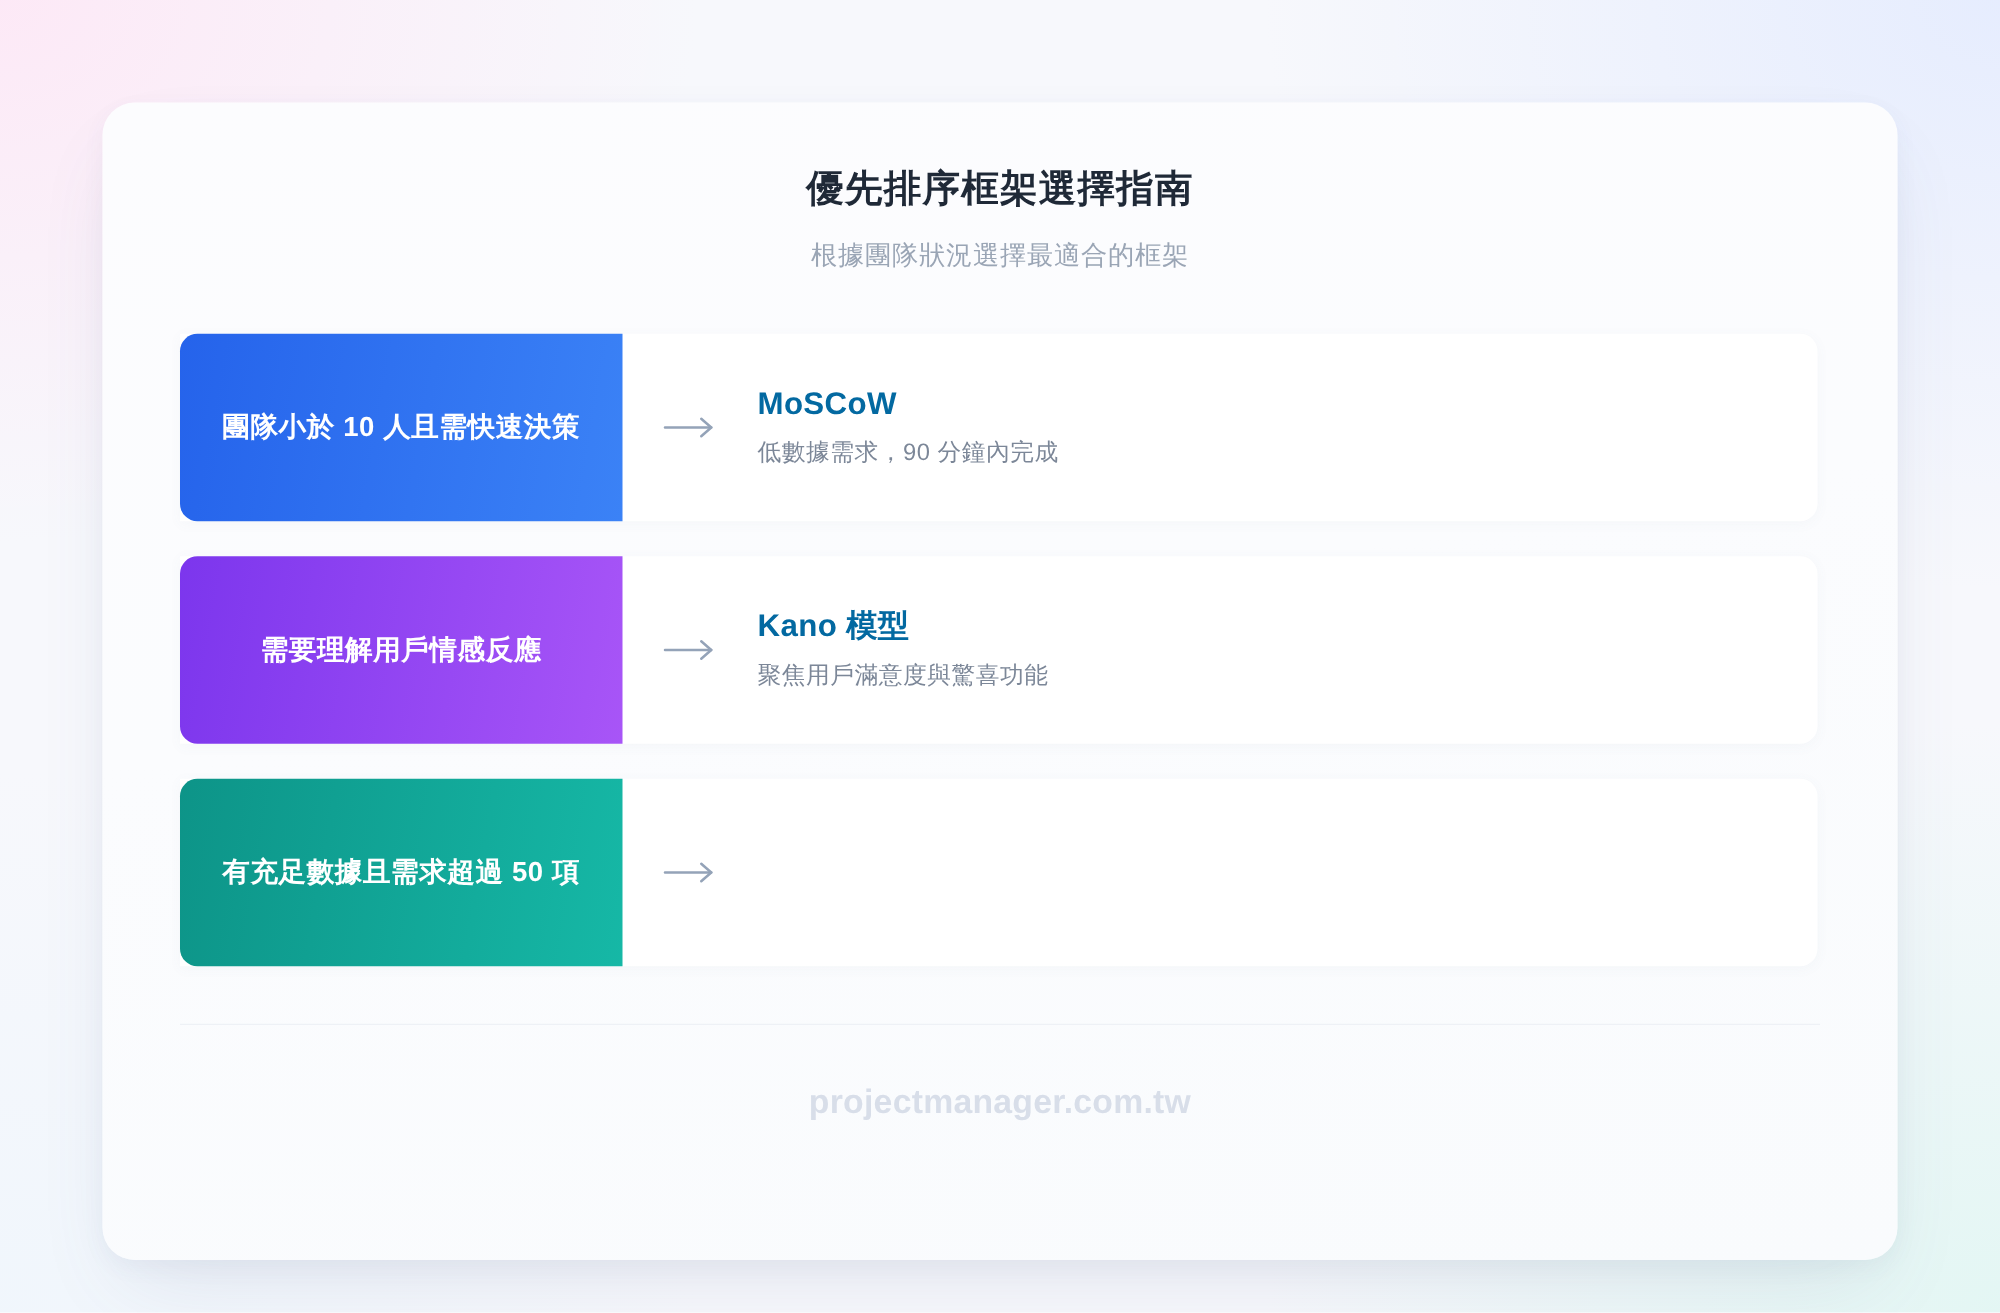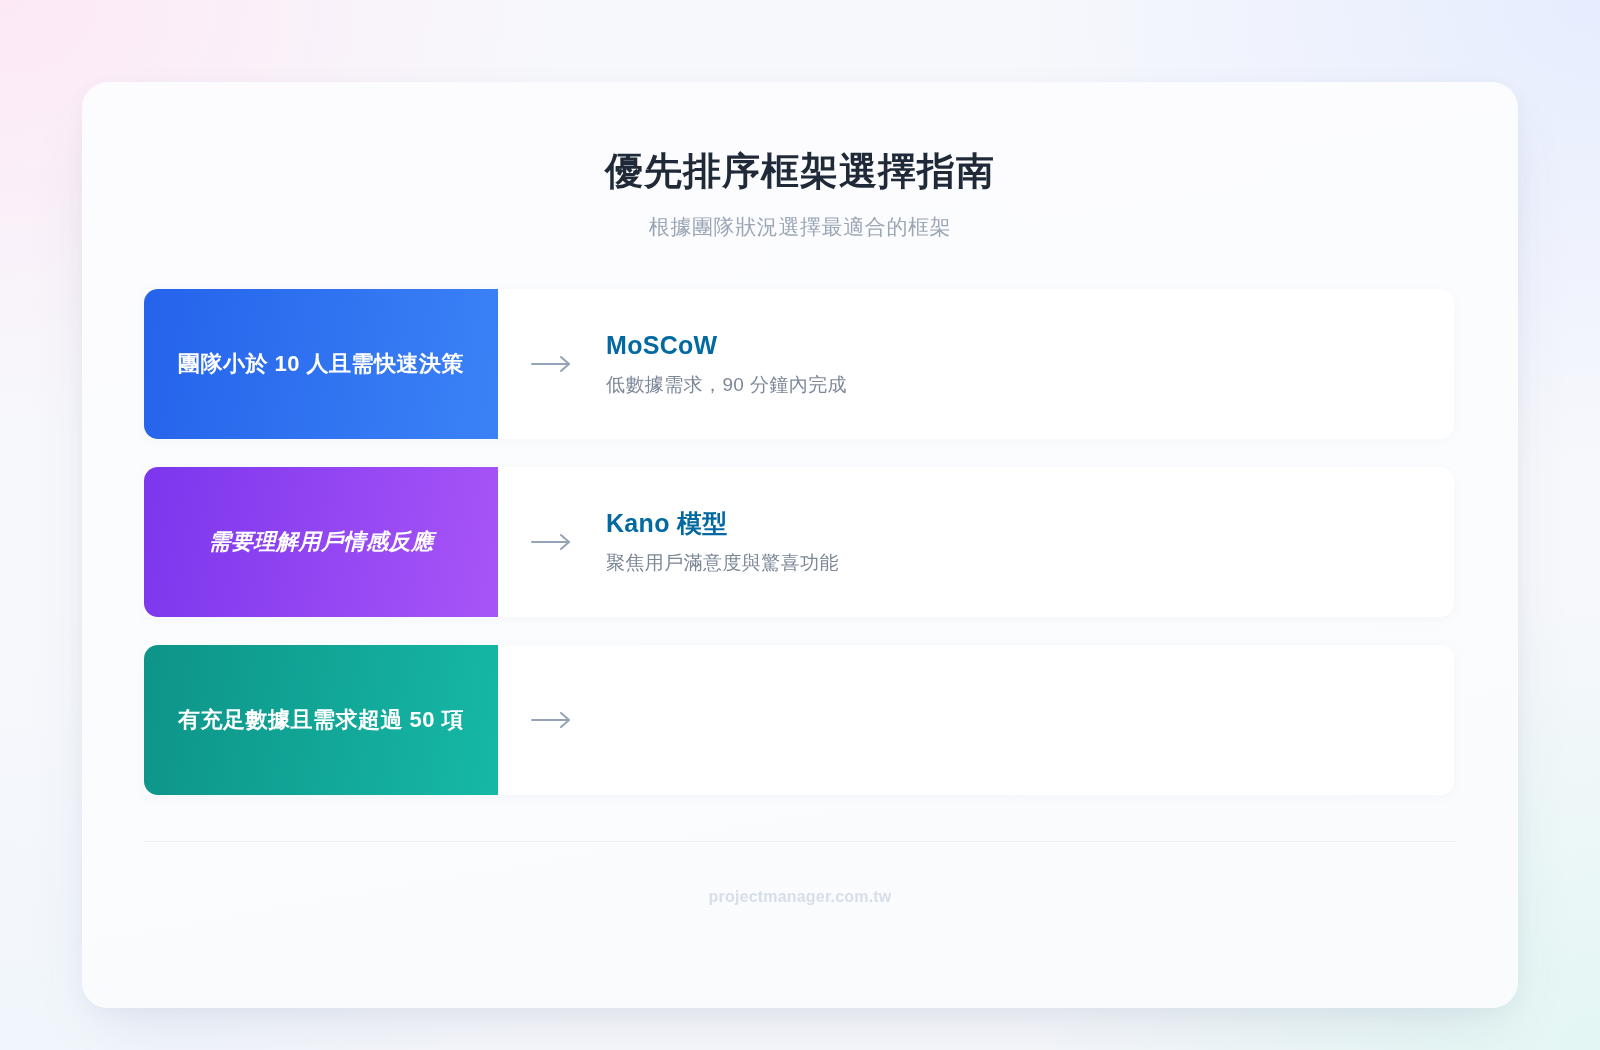--- a/index.html
+++ b/index.html
@@ -43,26 +43,27 @@
     box-sizing: border-box;
     overflow: hidden;
   }
 
   
   .header {
     padding-top: 54px;
     text-align: center;
   }
   .title {
-    margin: 12px;
-    font-size: 38px;
+    margin: 0;
+    font-size: 30px;
     font-weight: 700;
     letter-spacing: 1px;
     color: #1f2937;
     line-height: 1.25;
+    font-family: Liberation Mono, monospace;
   }
   .subtitle {
     margin: 16px 0 0 0;
     font-size: 21px;
     font-weight: 400;
     color: #9aa5b5;
     letter-spacing: 0.6px;
     line-height: 1.4;
     text-align: center;
   }
@@ -99,21 +100,21 @@
   .chip-text {
     color: #ffffff;
     font-size: 22px;
     font-weight: 700;
     line-height: 1.55;
     text-align: right;
     letter-spacing: 0.5px;
   }
 
   .chip-blue   { background: linear-gradient(100deg, #2563eb 0%, #3b82f6 100%); }
-  .chip-purple { background: linear-gradient(100deg, #7c36ed 0%, #a855f7 100%); font-style: italic; }
+  .chip-purple { background: linear-gradient(100deg, #7c36ed 0%, #a855f7 100%); }
   .chip-teal   { background: linear-gradient(100deg, #0d9488 0%, #16b8a6 100%); }
 
   .arrow-cell {
     flex: 0 0 108px;
     display: flex;
     align-items: center;
     justify-content: center;
   }
   .arrow-icon {
     display: block;
@@ -147,21 +148,21 @@
   .divider {
     margin: 46px 62px 0 62px;
     height: 1px;
     background: #eef1f6;
   }
   .footer {
     margin-top: 46px;
     text-align: center;
   }
   .footer-link {
-    font-size: 16px;
+    font-size: 27px;
     font-weight: 700;
     color: #d8dee9;
     letter-spacing: 0.2px;
     text-decoration: none;
   }
 </style>
 </head>
 <body>
 
 <div class="backdrop">

